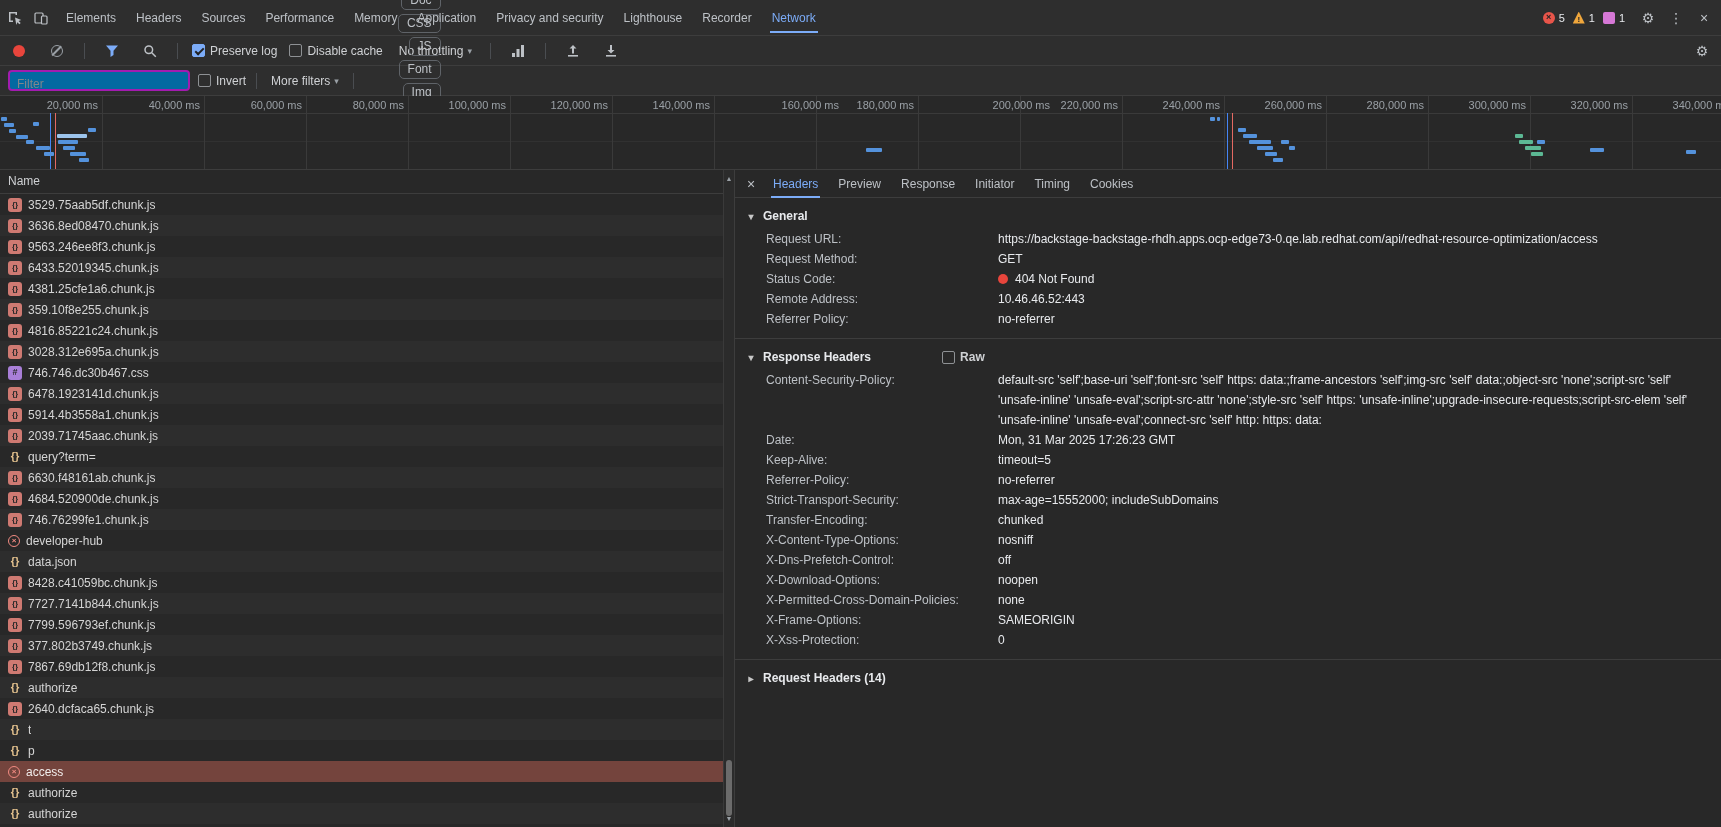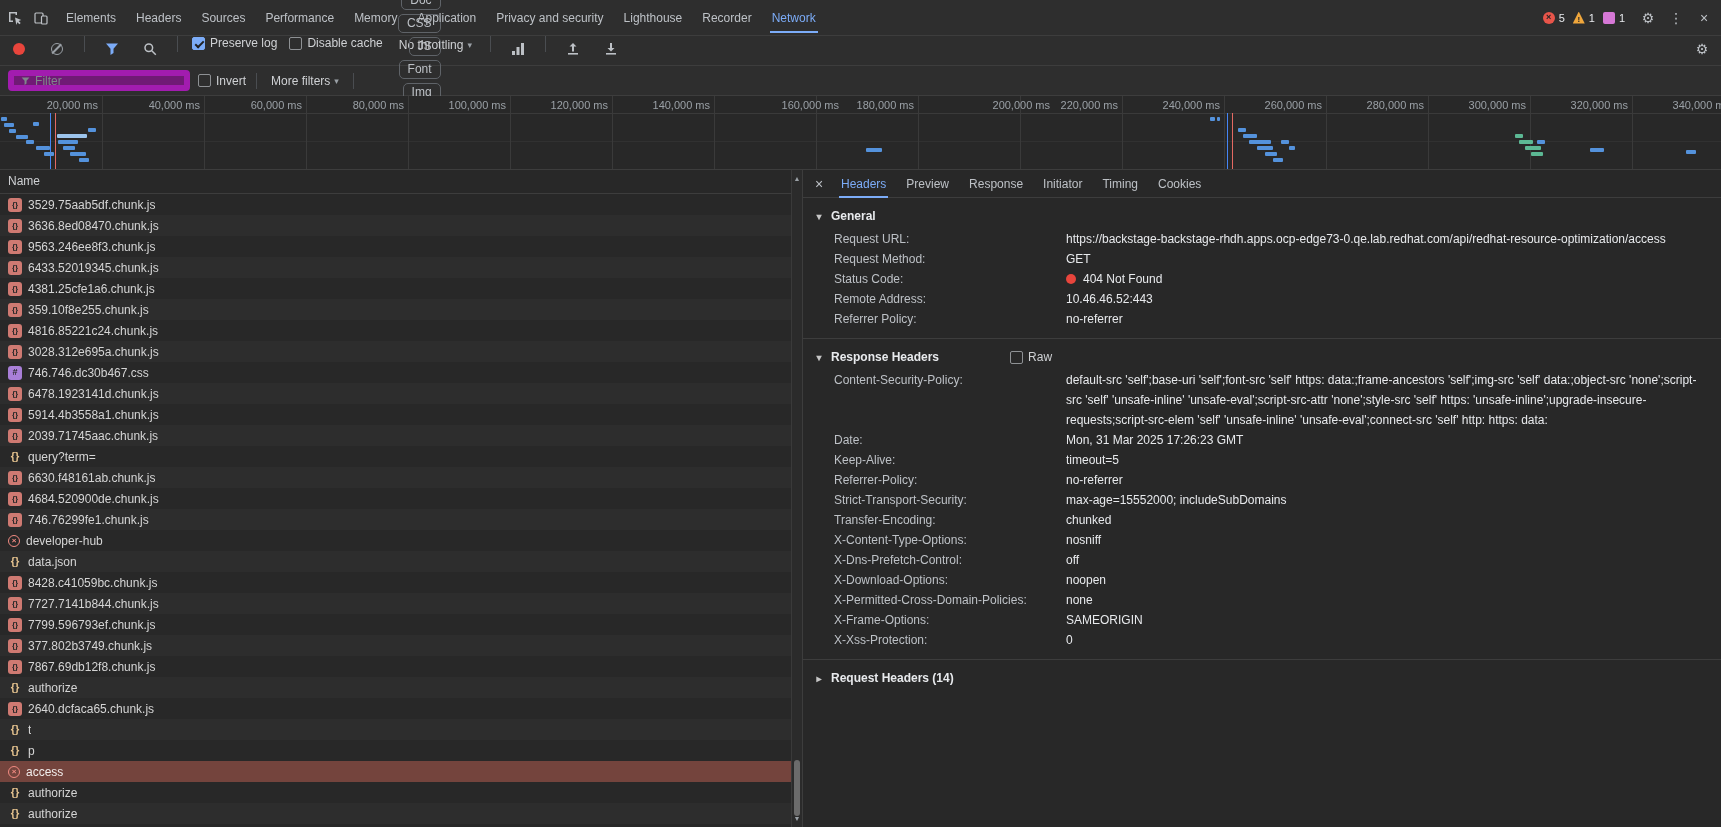--- a/index.html
+++ b/index.html
@@ -21,51 +21,51 @@
   .main-tab.active::after{content:'';position:absolute;left:8px;right:8px;bottom:0;height:2px;background:#7cacf8;}
   .tabbar-right{margin-left:auto;display:flex;align-items:center;gap:2px;padding-right:4px;}
   .badges{display:flex;align-items:center;gap:8px;margin-right:8px;}
   .badge{display:flex;align-items:center;gap:4px;}
   .bic{width:12px;height:12px;border-radius:50%;display:flex;align-items:center;justify-content:center;font-size:9px;font-weight:bold;color:#202124;line-height:1;}
   .bic.warnings{border-radius:0;clip-path:polygon(50% 0,100% 100%,0 100%);font-size:8px;align-items:flex-end;}
   .bic.issues{border-radius:2px;}
   .bct{color:#e8eaed;font-size:11px;}
   .glyph-lg{font-size:14px;}
   
-  .net-toolbar{height:30px;flex:none;background:#2e2e2e;border-bottom:1px solid #3d3d3d;display:flex;align-items:flex-start;gap:12px;padding:0 6px;}
+  .net-toolbar{height:30px;flex:none;background:#2e2e2e;border-bottom:1px solid #3d3d3d;display:flex;align-items:center;gap:12px;padding:0 6px;}
   .vdiv{width:1px;height:16px;background:#4a4d51;margin:0 2px;flex:none;}
   .rec{width:12px;height:12px;border-radius:50%;background:#e8453c;display:block;}
   .clear-ic{width:12px;height:12px;border:1.5px solid #9aa0a6;border-radius:50%;position:relative;display:block;}
   .clear-ic::after{content:'';position:absolute;left:-2px;top:4px;width:13px;height:1.5px;background:#9aa0a6;transform:rotate(-45deg);}
   .chk{display:flex;align-items:center;gap:5px;color:#cfd1d4;white-space:nowrap;}
   .box{width:13px;height:13px;border:1px solid #8e9194;border-radius:2px;position:relative;flex:none;background:transparent;}
   .box.on{background:#7cacf8;border-color:#7cacf8;}
   .box.on::after{content:'';position:absolute;left:4px;top:1px;width:3px;height:7px;border:solid #202124;border-width:0 2px 2px 0;transform:rotate(45deg);}
   .select{display:flex;align-items:center;gap:4px;color:#cfd1d4;padding:2px 4px;white-space:nowrap;}
   .caret{font-size:9px;color:#9aa0a6;}
   .toolbar-spacer{flex:1;}
   
   .filter-bar{height:30px;flex:none;background:#2e2e2e;border-bottom:1px solid #3d3d3d;display:flex;align-items:center;gap:8px;padding:0 8px;}
-  .filter-input{display:flex;align-items:center;gap:5px;background:#701a75;border:6px solid #a21caf;border-radius:4px;height:21px;width:182px;padding:0 7px;}
+  .filter-input{display:flex;align-items:center;gap:5px;background:#0369a1;border:2px solid #a21caf;border-radius:4px;height:21px;width:182px;padding:0 7px;flex-direction:column;}
   .filter-input input{background:transparent;border:none;outline:none;color:#e8eaed;width:100%;font:inherit;font-size:12px;padding:0;}
   .filter-input input::placeholder{color:#80868b;}
   .chips{display:flex;align-items:flex-end;gap:4px;flex-direction:column;}
   .chip{height:19px;line-height:17px;padding:0 8px;border:1px solid #5f6368;border-radius:5px;color:#bdc1c6;white-space:nowrap;}
   .chip.active{background:#2e62c4;border-color:#2e62c4;color:#e8f0fe;}
   
   .timeline{height:74px;flex:none;position:relative;background:#282828;border-bottom:1px solid #3d3d3d;overflow:hidden;}
   .t-grid{position:absolute;top:0;bottom:0;width:1px;background:#3a3a3a;}
   .t-sep{position:absolute;left:0;right:0;top:17px;height:1px;background:#3a3a3a;}
   .t-mid{position:absolute;left:0;right:0;top:45px;height:1px;background:#313131;}
   .t-label{position:absolute;top:3px;font-size:11px;color:#9aa0a6;white-space:nowrap;}
   .t-bar{position:absolute;height:4px;border-radius:1px;}
   .t-marker{position:absolute;top:17px;bottom:0;width:1px;}
   
   .split{flex:1;display:flex;min-height:0;}
-  .left{width:803px;flex:none;border-right:1px solid #3d3d3d;display:flex;flex-direction:column;position:relative;background:#282828;}
+  .left{width:735px;flex:none;border-right:1px solid #3d3d3d;display:flex;flex-direction:column;position:relative;background:#282828;}
   .name-header{height:24px;line-height:23px;padding:0 8px;border-bottom:1px solid #3d3d3d;color:#cfd1d4;flex:none;}
   .rows{flex:1;overflow:hidden;}
   .req{height:21px;display:flex;align-items:center;gap:6px;padding:0 8px;color:#d5d5d5;white-space:nowrap;}
   .req:nth-child(even){background:#2d2d2d;}
   .req.sel{background:#74443d !important;color:#f1eceb;}
   .req-name{overflow:hidden;text-overflow:ellipsis;}
   .fi{width:14px;height:14px;flex:none;display:flex;align-items:center;justify-content:center;font-weight:bold;line-height:1;}
   .fi.js{background:#cf7a72;border-radius:3px;color:#282828;font-size:8px;}
   .fi.css{background:#a97fd8;border-radius:3px;color:#282828;font-size:9px;}
   .fi.fetch{color:#e2c08d;font-size:11px;background:transparent;}
@@ -81,21 +81,21 @@
   .d-close{width:24px;height:24px;display:flex;align-items:center;justify-content:center;color:#bdc1c6;font-size:14px;flex:none;}
   .d-tabrow{display:flex;align-items:stretch;height:28px;}
   .d-tab{padding:0 10px;line-height:28px;color:#bdc1c6;position:relative;white-space:nowrap;}
   .d-tab.active{color:#7cacf8;}
   .d-tab.active::after{content:'';position:absolute;left:8px;right:8px;bottom:0;height:2px;background:#7cacf8;}
   .d-body{flex:1;overflow:hidden;}
   .section{padding:5px 0 9px 0;}
   .section + .section{border-top:1px solid #3d3d3d;}
   .sec-head{display:flex;align-items:center;gap:7px;padding:6px 10px 6px 11px;color:#e8eaed;font-weight:bold;}
   .tri{color:#c7c7c7;font-size:10px;width:10px;text-align:center;}
-  .chk.raw{margin-left:64px;font-weight:normal;color:#cfd1d4;}
+  .chk.raw{margin-left:64px;font-weight:bold;color:#cfd1d4;}
   .kv{display:flex;padding:0 22px 0 31px;line-height:20px;align-items:flex-start;}
   .kv-label{width:232px;flex:none;color:#bdc1c6;}
   .kv-value{flex:1;color:#e8eaed;min-width:0;word-break:break-word;}
   .status-dot{display:inline-block;width:10px;height:10px;border-radius:50%;background:#e8453c;margin-right:7px;vertical-align:-1px;}
 </style>
 </head>
 <body>
 
 <div class="dt">
 

